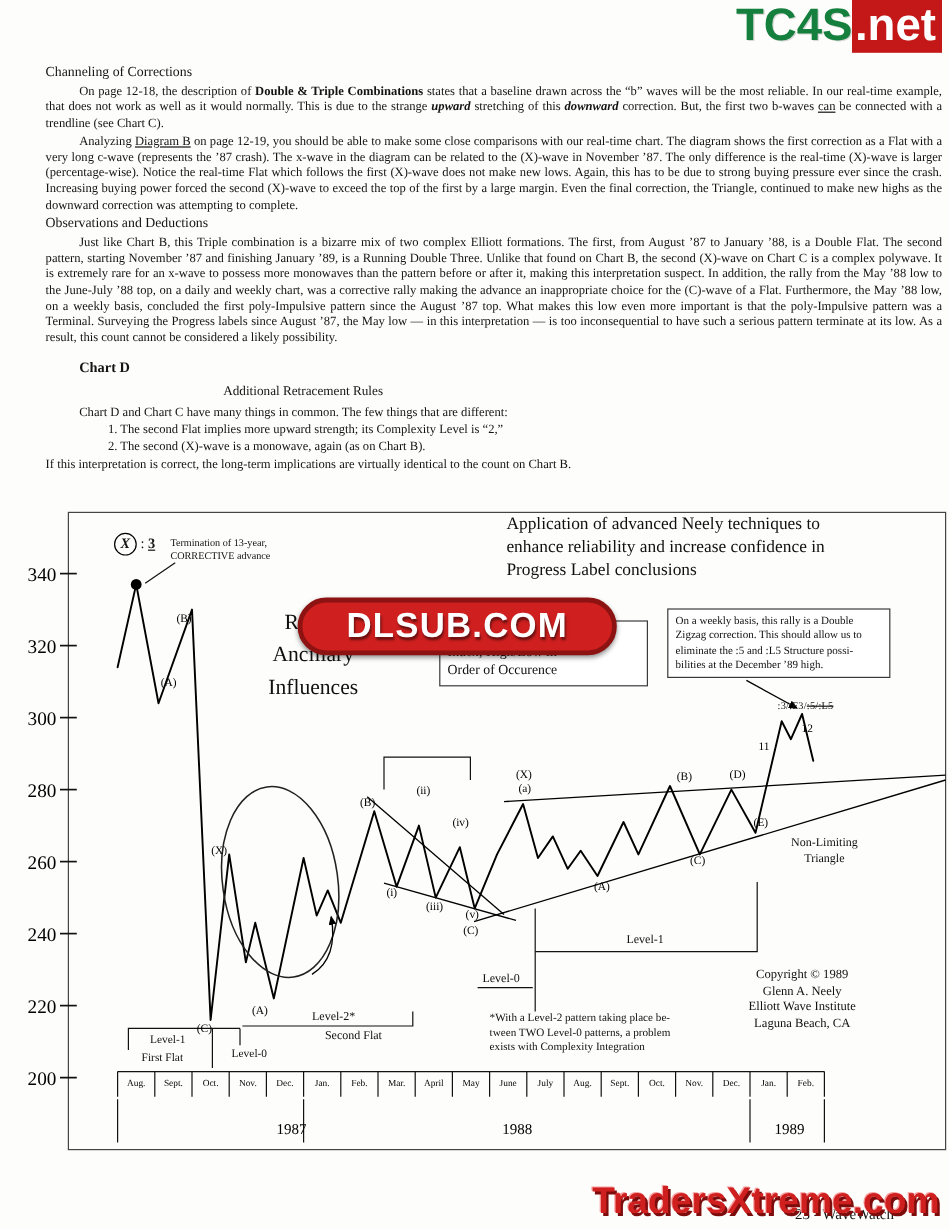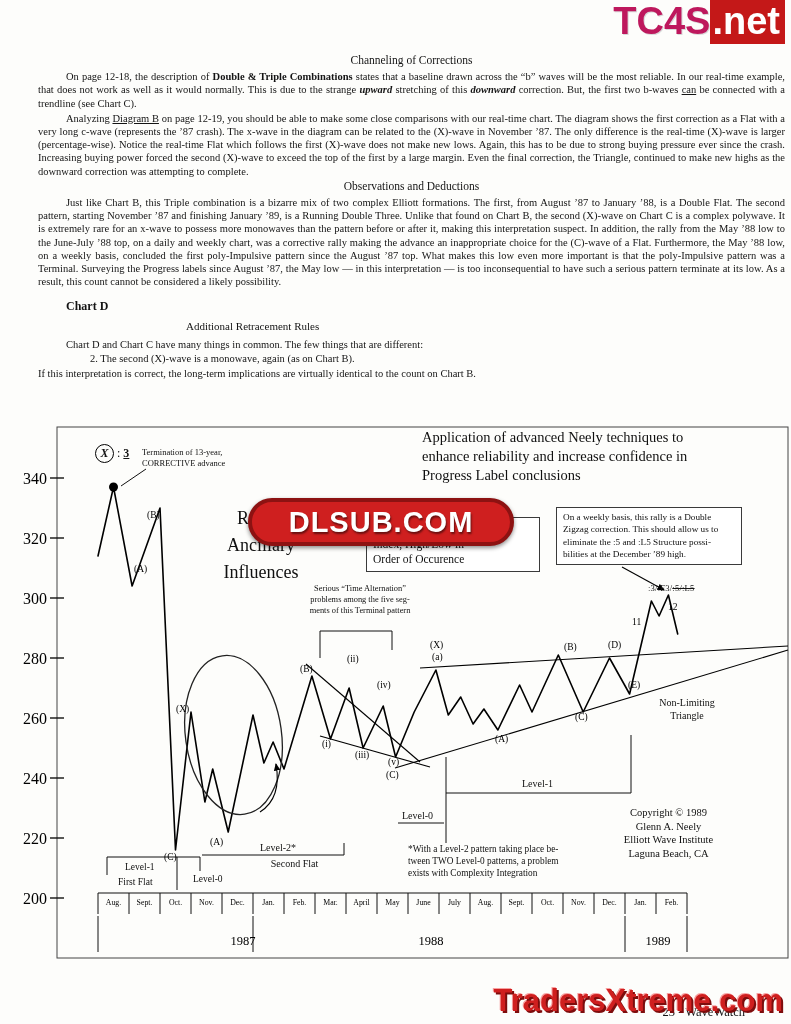--- a/index.html
+++ b/index.html
@@ -1,26 +1,26 @@
 <!DOCTYPE html>
 <html><head>
 <meta charset="utf-8">
 <style>
   html,body{margin:0;padding:0;}
   body{width:791px;height:1024px;position:relative;background:#fdfdfb;overflow:hidden;
        font-family:"Liberation Serif","DejaVu Serif",serif;color:#141414;}
   
   .top-logo{position:absolute;top:0px;right:6px;z-index:8;font-family:"Liberation Sans","DejaVu Sans",sans-serif;
             font-weight:bold;font-size:38px;letter-spacing:0px;}
-  .logo-main{color:#be185d;text-shadow:1px 1px 0 #d8d8d8;}
+  .logo-main{color:#15803d;text-shadow:1px 1px 0 #d8d8d8;}
   .logo-suffix{color:#fff;background:#c41818;padding:0 5px 2px 2px;}
   
   .article{position:absolute;left:0;top:0;width:791px;height:430px;box-sizing:border-box;
            padding:54px 6px 0 38px;overflow:hidden;font-size:10.5px;line-height:13.2px;text-align:justify;}
-  .center-head{font-size:11.5px;font-weight:normal;text-align:center;margin:0 0 3px 0;}
+  .center-head{font-size:11.5px;font-weight:normal;text-align:left;margin:0 0 3px 0;}
   .body-p{margin:0 0 2px 0;text-indent:28px;}
   .bi{font-weight:bold;font-style:italic;}
   .u{text-decoration:underline;}
   .chart-d-head{font-weight:bold;font-size:12px;margin:12px 0 6px 28px;}
   .retr-head{font-size:11px;margin:0 0 5px 148px;}
   .cd-intro{margin:0;text-indent:28px;}
   .cd-item{margin:1px 0 0 52px;}
   .cd-close{margin:2px 0 0 0;}
   
   #chart-svg{position:absolute;left:0;top:0;width:791px;height:1024px;z-index:1;}
@@ -58,20 +58,21 @@
 
 <div class="article">
   <h3 class="center-head">Channeling of Corrections</h3>
   <p class="body-p"><span>On page 12-18, the description of </span><b>Double &amp; Triple Combinations</b><span> states that a baseline drawn across the “b” waves will be the most reliable.  In our real-time example, that does not work as well as it would normally.  This is due to the strange </span><span class="bi">upward</span><span> stretching of this </span><span class="bi">downward</span><span> correction.  But, the first two b-waves </span><span class="u">can</span><span> be connected with a trendline (see Chart C).</span></p>
   <p class="body-p"><span>Analyzing </span><span class="u">Diagram B</span><span> on page 12-19, you should be able to make some close comparisons with our real-time chart.  The diagram shows the first correction as a Flat with a very long c-wave (represents the ’87 crash).  The x-wave in the diagram can be related to the (X)-wave in November ’87.  The only difference is the real-time (X)-wave is larger (percentage-wise).  Notice the real-time Flat which follows the first (X)-wave does not make new lows.  Again, this has to be due to strong buying pressure ever since the crash.  Increasing buying power forced the second (X)-wave to exceed the top of the first by a large margin.  Even the final correction, the Triangle, continued to make new highs as the downward correction was attempting to complete.</span></p>
   <h3 class="center-head">Observations and Deductions</h3>
   <p class="body-p">Just like Chart B, this Triple combination is a bizarre mix of two complex Elliott formations.  The first, from August ’87 to January ’88, is a Double Flat. The second pattern, starting November ’87 and finishing January ’89, is a Running Double Three.  Unlike that found on Chart B, the second (X)-wave on Chart C is a complex polywave.  It is extremely rare for an x-wave to possess more monowaves than the pattern before or after it, making this interpretation suspect. In addition, the rally from the May ’88 low to the June-July ’88 top, on a daily and weekly chart, was a corrective rally making the advance an inappropriate choice for the (C)-wave of a Flat.  Furthermore, the May ’88 low, on a weekly basis, concluded the first poly-Impulsive pattern since the August ’87 top.  What makes this low even more important is that the poly-Impulsive pattern was a Terminal.  Surveying the Progress labels since August ’87, the May low — in this interpretation — is too inconsequential to have such a serious pattern terminate at its low.  As a result, this count cannot be considered a likely possibility.</p>
   <div class="chart-d-head">Chart D</div>
   <div class="retr-head">Additional Retracement Rules</div>
   <p class="cd-intro">Chart D and Chart C have many things in common.  The few things that are different:</p>
+  <div class="cd-item">1.  The second Flat implies more upward strength; its Complexity Level is “2,”</div>
   <div class="cd-item">2.  The second (X)-wave is a monowave, again (as on Chart B).</div>
   <p class="cd-close">If this interpretation is correct, the long-term implications are virtually identical to the count on Chart B.</p>
 </div>
 
 <svg id="chart-svg" viewBox="0 0 791 1024">
     <defs>
       <marker id="ah" markerWidth="9" markerHeight="9" refX="6" refY="3" orient="auto">
         <path d="M0,0 L7,3 L0,6 z" fill="#000"></path>
       </marker>
     </defs>
@@ -188,23 +189,20 @@
     <div class="ann big-ann" style="left: 196px; top: 505px; width: 130px; font-size: 18px;">Round
 Ancillary
 Influences</div>
     <div class="ann boxed" style="left: 366px; top: 517px; width: 160px; font-size: 11.5px;">Monthly S&amp;P 500 Cash
 Index, High/Low in
 Order of Occurence</div>
     <div class="ann boxed" style="left: 556px; top: 507px; width: 172px; font-size: 9.2px;">On a weekly basis, this rally is a Double
 Zigzag correction. This should allow us to
 eliminate the :5 and :L5 Structure possi-
 bilities at the December ’89 high.</div>
-    <div class="ann center" style="left: 298px; top: 584px; width: 124px; font-size: 8.4px;">Serious  “Time  Alternation”
-problems among the five seg-
-ments of this Terminal pattern</div>
     <div class="ann center" style="left: 644px; top: 696px; width: 86px; font-size: 10px;">Non-Limiting
 Triangle</div>
     <div class="ann" style="left: 522px; top: 777px; width: 60px; font-size: 10px;">Level-1</div>
     <div class="ann" style="left: 402px; top: 809px; width: 60px; font-size: 10px;">Level-0</div>
     <div class="ann" style="left: 260px; top: 841px; width: 70px; font-size: 10px;">Level-2*</div>
     <div class="ann" style="left: 252px; top: 857px; width: 85px; font-size: 10px; text-align: center;">Second Flat</div>
     <div class="ann" style="left: 125px; top: 861px; width: 60px; font-size: 9.5px;">Level-1</div>
     <div class="ann" style="left: 118px; top: 876px; width: 70px; font-size: 9.5px; font-family: Liberation Serif, serif;">First Flat</div>
     <div class="ann" style="left: 193px; top: 873px; width: 60px; font-size: 9.5px;">Level-0</div>
     <div class="ann" style="left: 408px; top: 843px; width: 185px; font-size: 9.3px;">*With a Level-2 pattern taking place be-

